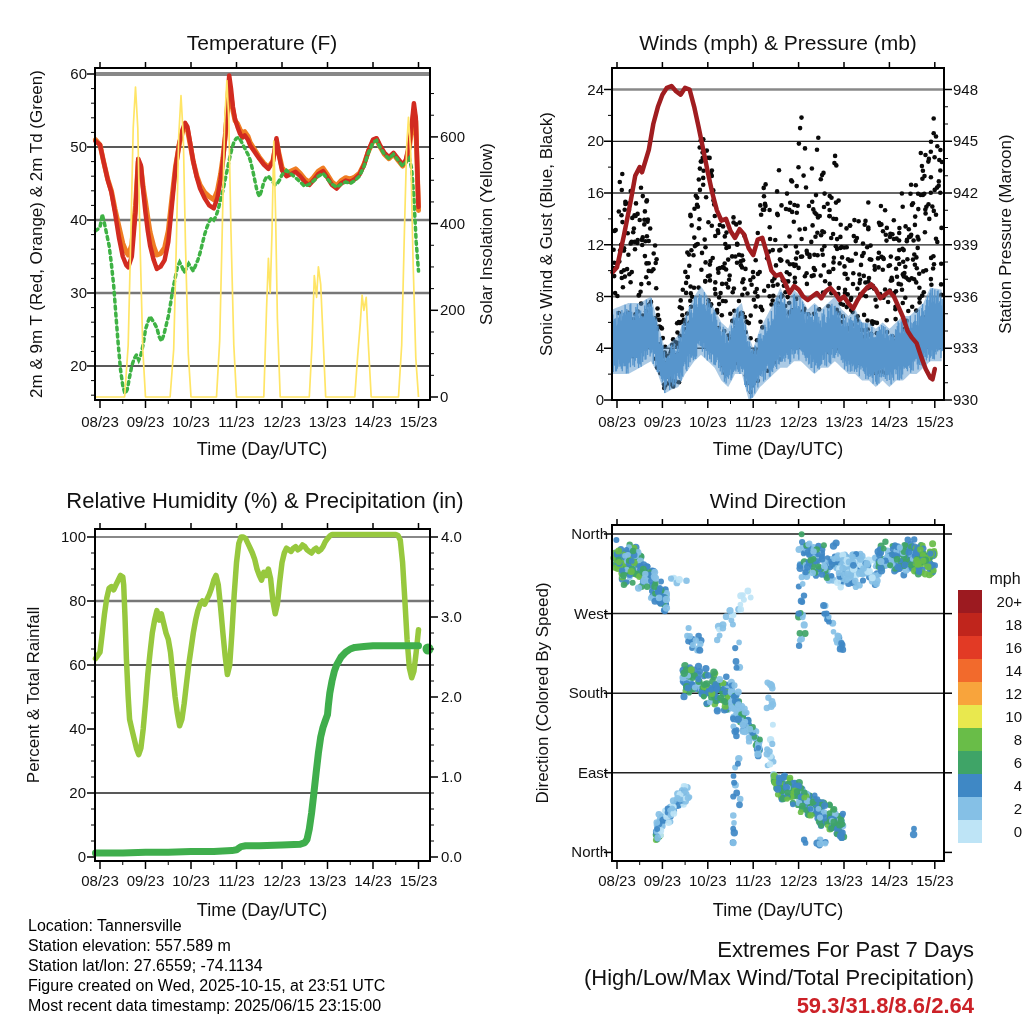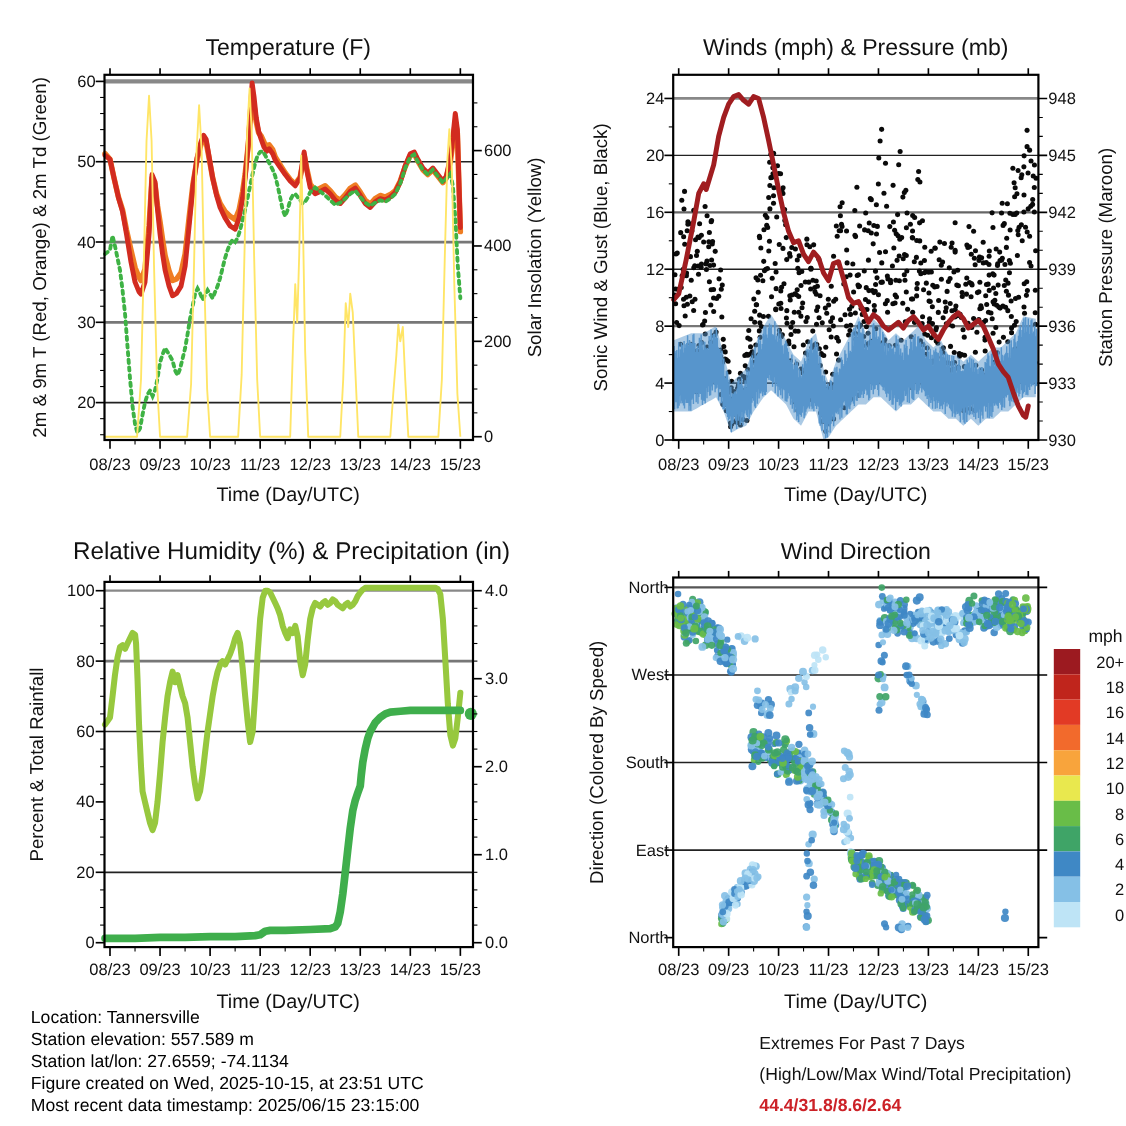--- a/index.html
+++ b/index.html
@@ -7,21 +7,21 @@
           font-family:"Liberation Sans",sans-serif;}
   svg{position:absolute;left:0;top:0;}
   svg text{font-family:"Liberation Sans",sans-serif;fill:#111;}
   .title{font-size:21px;}
   .title-wide{font-size:22px;}
   .axis-label{font-size:17px;}
   .xaxis-title{font-size:18px;}
   .tick{font-size:15px;}
   .legend-title{font-size:16px;}
   .footer{position:absolute;left:28px;top:916px;font-size:16px;line-height:20px;color:#000000;}
-  .extremes{position:absolute;right:50px;top:936px;text-align:left;font-size:16px;line-height:28px;color:#111;}
+  .extremes{position:absolute;right:50px;top:936px;text-align:right;font-size:22px;line-height:28px;color:#111;}
   .extremes .vals{color:#cc2127;font-weight:bold;}
 </style>
 </head>
 <body>
 
 <div class="canvas">
   <svg id="chart" width="1024" height="1024" viewBox="0 0 1024 1024">
     <g id="render-layer">
         <g>
           <line x1="95" y1="74.0" x2="430" y2="74.0" stroke="#888" stroke-width="4"></line>
@@ -2678,15 +2678,15 @@
     <div>Location: Tannersville</div>
     <div>Station elevation: 557.589 m</div>
     <div>Station lat/lon: 27.6559; -74.1134</div>
     <div>Figure created on Wed, 2025-10-15, at 23:51 UTC</div>
     <div>Most recent data timestamp: 2025/06/15 23:15:00</div>
   </div>
 
   <div class="extremes">
     <div>Extremes For Past 7 Days</div>
     <div>(High/Low/Max Wind/Total Precipitation)</div>
-    <div class="vals">44.4/31.8/8.6/2.64</div>
+    <div class="vals">59.3/31.8/8.6/2.64</div>
   </div>
 </div>
 
 </body></html>

